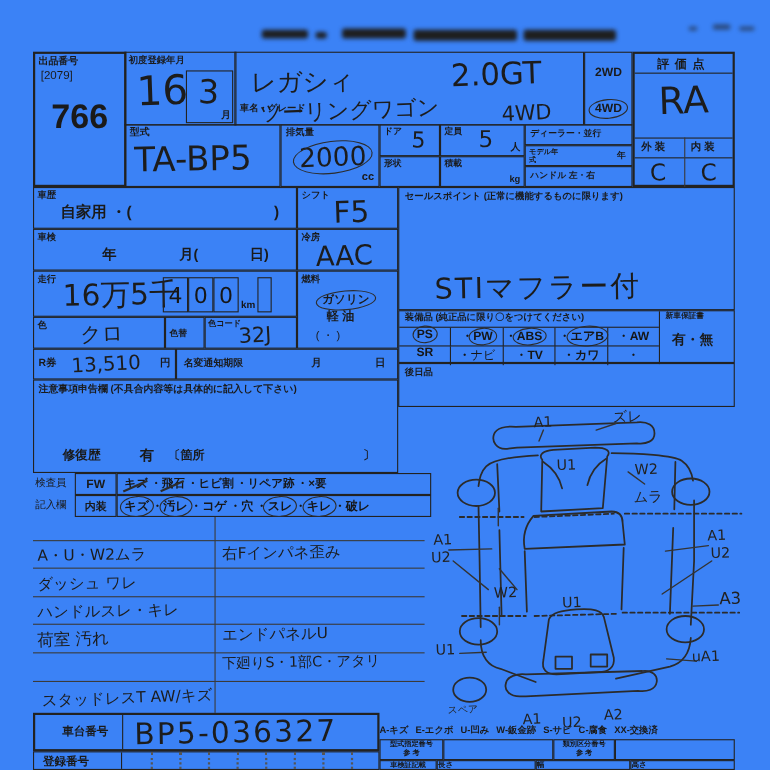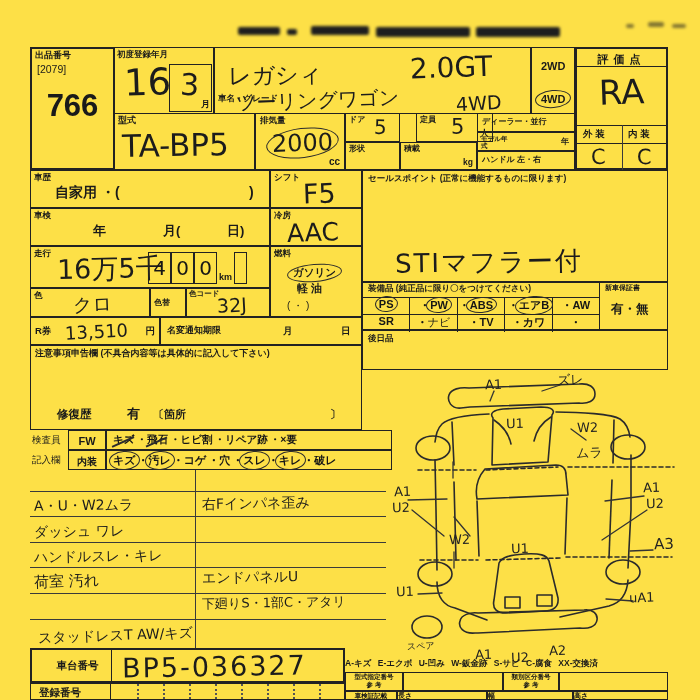--- a/index.html
+++ b/index.html
@@ -1,16 +1,16 @@
 <!DOCTYPE html>
 <html><head>
 <meta charset="utf-8">
 <style>
   html,body{margin:0;padding:0;background:#dedbd5;}
-  .sheet{position:relative;width:700px;height:700px;background:#fde047;overflow:hidden;
+  .sheet{position:relative;width:700px;height:700px;background:#3b82f6;overflow:hidden;
          font-family:"Liberation Sans","DejaVu Sans",sans-serif;color:#161616;}
   .bx{position:absolute;box-sizing:border-box;border:1.5px solid #222;background:transparent;}
   .b2{border-width:2.5px;}
   .nb{border:none;}
   .lbl{position:absolute;font-weight:bold;white-space:nowrap;line-height:1.1;color:#1a1a1a;}
   .prt{position:absolute;font-weight:bold;white-space:nowrap;line-height:1.1;color:#1a1a1a;}
   .hw{position:absolute;font-family:"DejaVu Sans",sans-serif;color:#1c1c1c;white-space:nowrap;line-height:1;}
   .rotm1{transform:rotate(-1deg);} .rotm2{transform:rotate(-2deg);} .rotm3{transform:rotate(-3deg);}
   .rotp2{transform:rotate(2deg);}
   .ovr{position:relative;display:inline-block;}
@@ -102,21 +102,21 @@
   </div>
 
   <div class="bx" style="left:345px;top:113px;width:55px;height:29px;">
     <span class="lbl" style="left:3px;top:2px;font-size:8px;">ドア</span>
     <span class="hw rotp2" style="left:28px;top:3px;font-size:20px;">5</span>
   </div>
   <div class="bx" style="left:345px;top:142px;width:55px;height:28px;">
     <span class="lbl" style="left:3px;top:2px;font-size:8px;">形状</span>
   </div>
 
-  <div class="bx" style="left:416px;top:113px;width:77px;height:29px;">
+  <div class="bx" style="left:400px;top:113px;width:77px;height:29px;">
     <span class="lbl" style="left:3px;top:2px;font-size:8px;">定員</span>
     <span class="hw" style="left:34px;top:3px;font-size:21px;">5</span>
     <span class="prt" style="right:3px;bottom:2px;font-size:9px;">人</span>
   </div>
   <div class="bx" style="left:400px;top:142px;width:77px;height:28px;">
     <span class="lbl" style="left:3px;top:2px;font-size:8px;">積載</span>
     <span class="prt" style="right:3px;bottom:2px;font-size:8.5px;margin-top:11px;">kg</span>
   </div>
 
   <div class="bx" style="left:477px;top:113px;width:98px;height:19px;">

